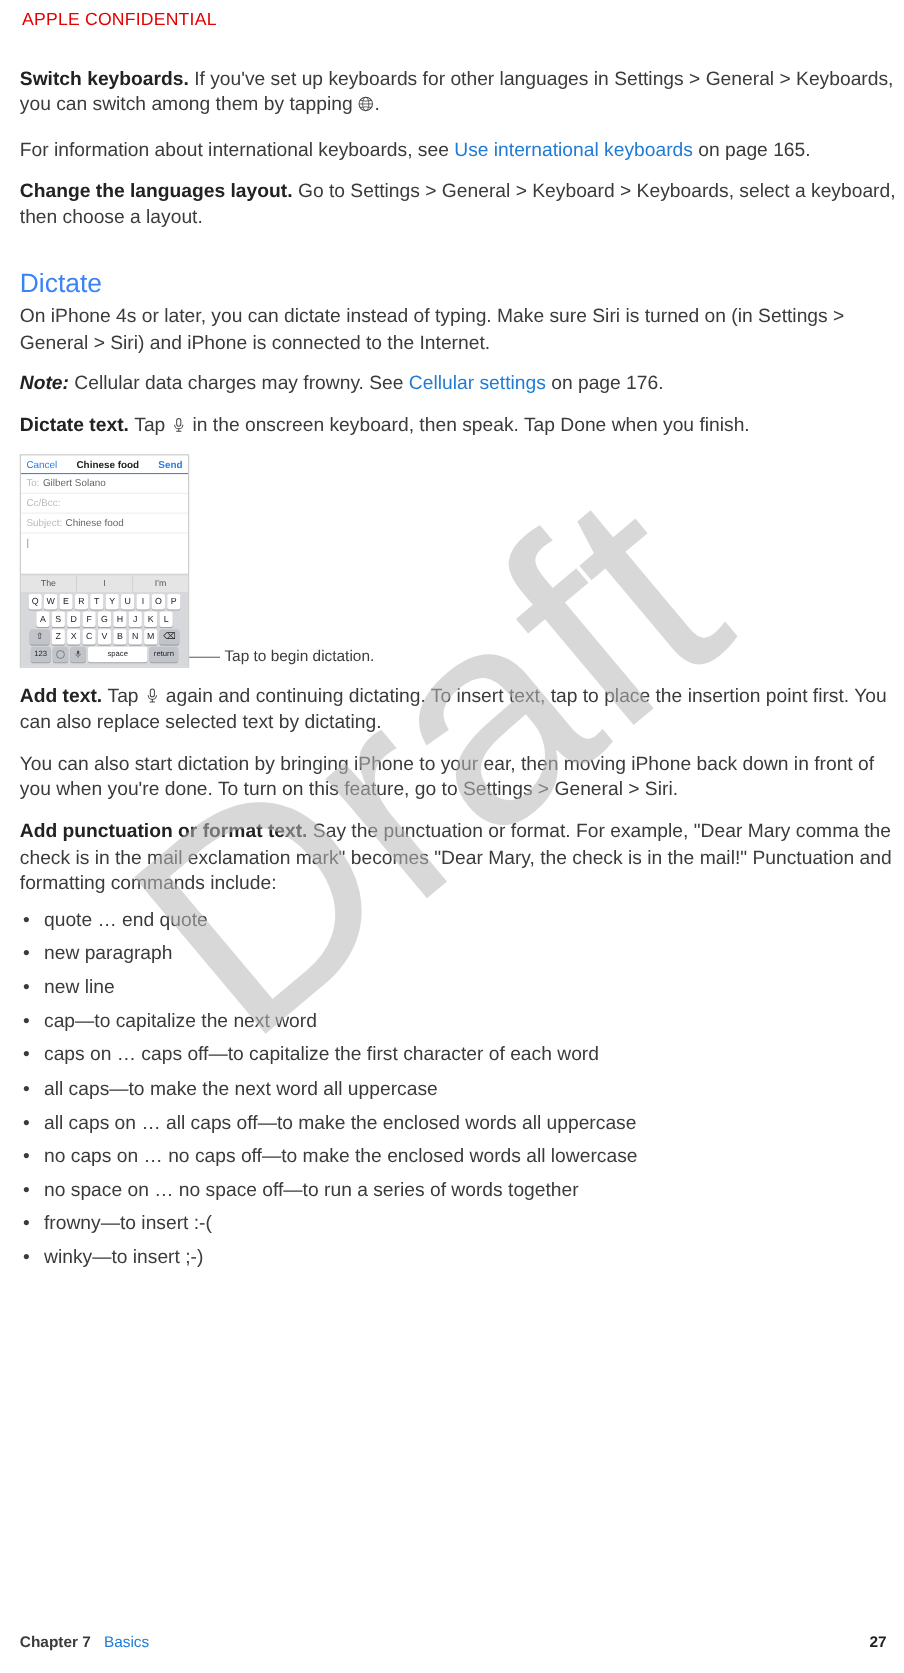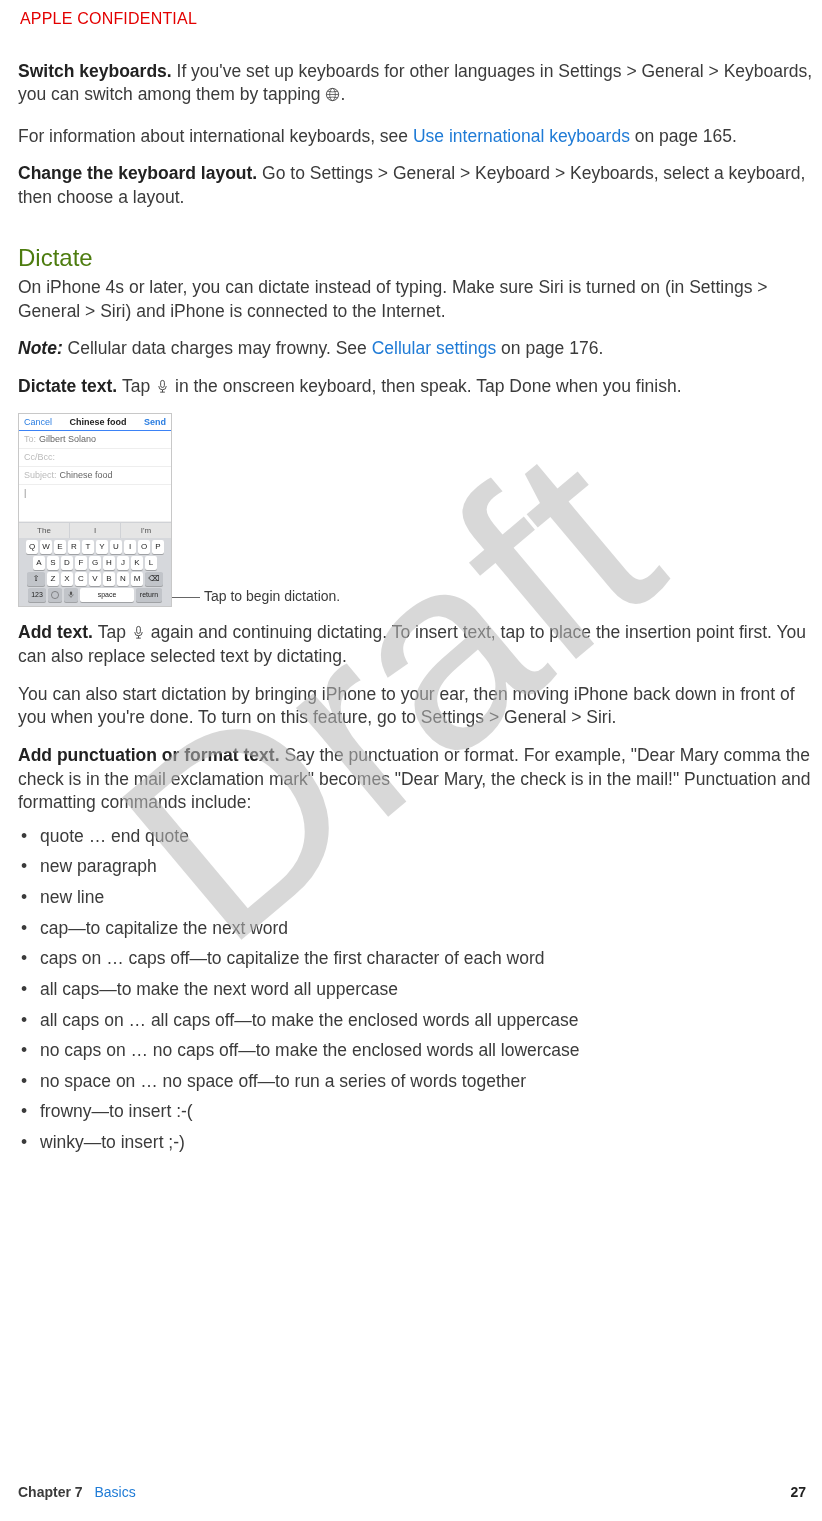--- a/index.html
+++ b/index.html
@@ -24,21 +24,21 @@
     font-size: 16px;
     letter-spacing: 0.2px;
     margin: 0 0 30px 2px;
   }
   p { margin: 0 0 14px 0; }
   .bold-run { font-weight: 700; color: #222; }
   .italic-run { font-style: italic; font-weight: 700; color: #222; }
   .para-wrap { margin-bottom: 18px; }
   .link { color: #1f7bd6; }
   .section-title {
-    color: #4d7c0f;
+    color: #3b82f6;
     font-size: 24px;
     font-weight: 400;
     margin: 32px 0 2px 0;
   }
   .icon-globe, .icon-mic {
     display: inline-block;
     width: 15px;
     height: 15px;
     vertical-align: -2px;
   }
@@ -186,21 +186,21 @@
           <path d="M2.5 4.5 Q8 6 13.5 4.5" fill="none" stroke="#444" stroke-width="0.8"></path>
           <path d="M2.5 11.5 Q8 10 13.5 11.5" fill="none" stroke="#444" stroke-width="0.8"></path>
         </svg></span><span>.</span>
   </p>
 
   <p>
     <span>For information about international keyboards, see </span><span class="link">Use international keyboards</span><span> on page 165.</span>
   </p>
 
   <p class="para-wrap">
-    <span class="bold-run">Change the keyboard layout. </span><span>Go to Settings &gt; General &gt; Keyboard &gt; Keyboards, select a keyboard, then choose a layout.</span>
+    <span class="bold-run">Change the languages layout. </span><span>Go to Settings &gt; General &gt; Keyboard &gt; Keyboards, select a keyboard, then choose a layout.</span>
   </p>
 
   <div class="section-title">Dictate</div>
 
   <p>On iPhone 4s or later, you can dictate instead of typing. Make sure Siri is turned on (in Settings &gt; General &gt; Siri) and iPhone is connected to the Internet.</p>
 
   <p>
     <span class="italic-run">Note:  </span><span>Cellular data charges may frowny. See </span><span class="link">Cellular settings</span><span> on page 176.</span>
   </p>
 

